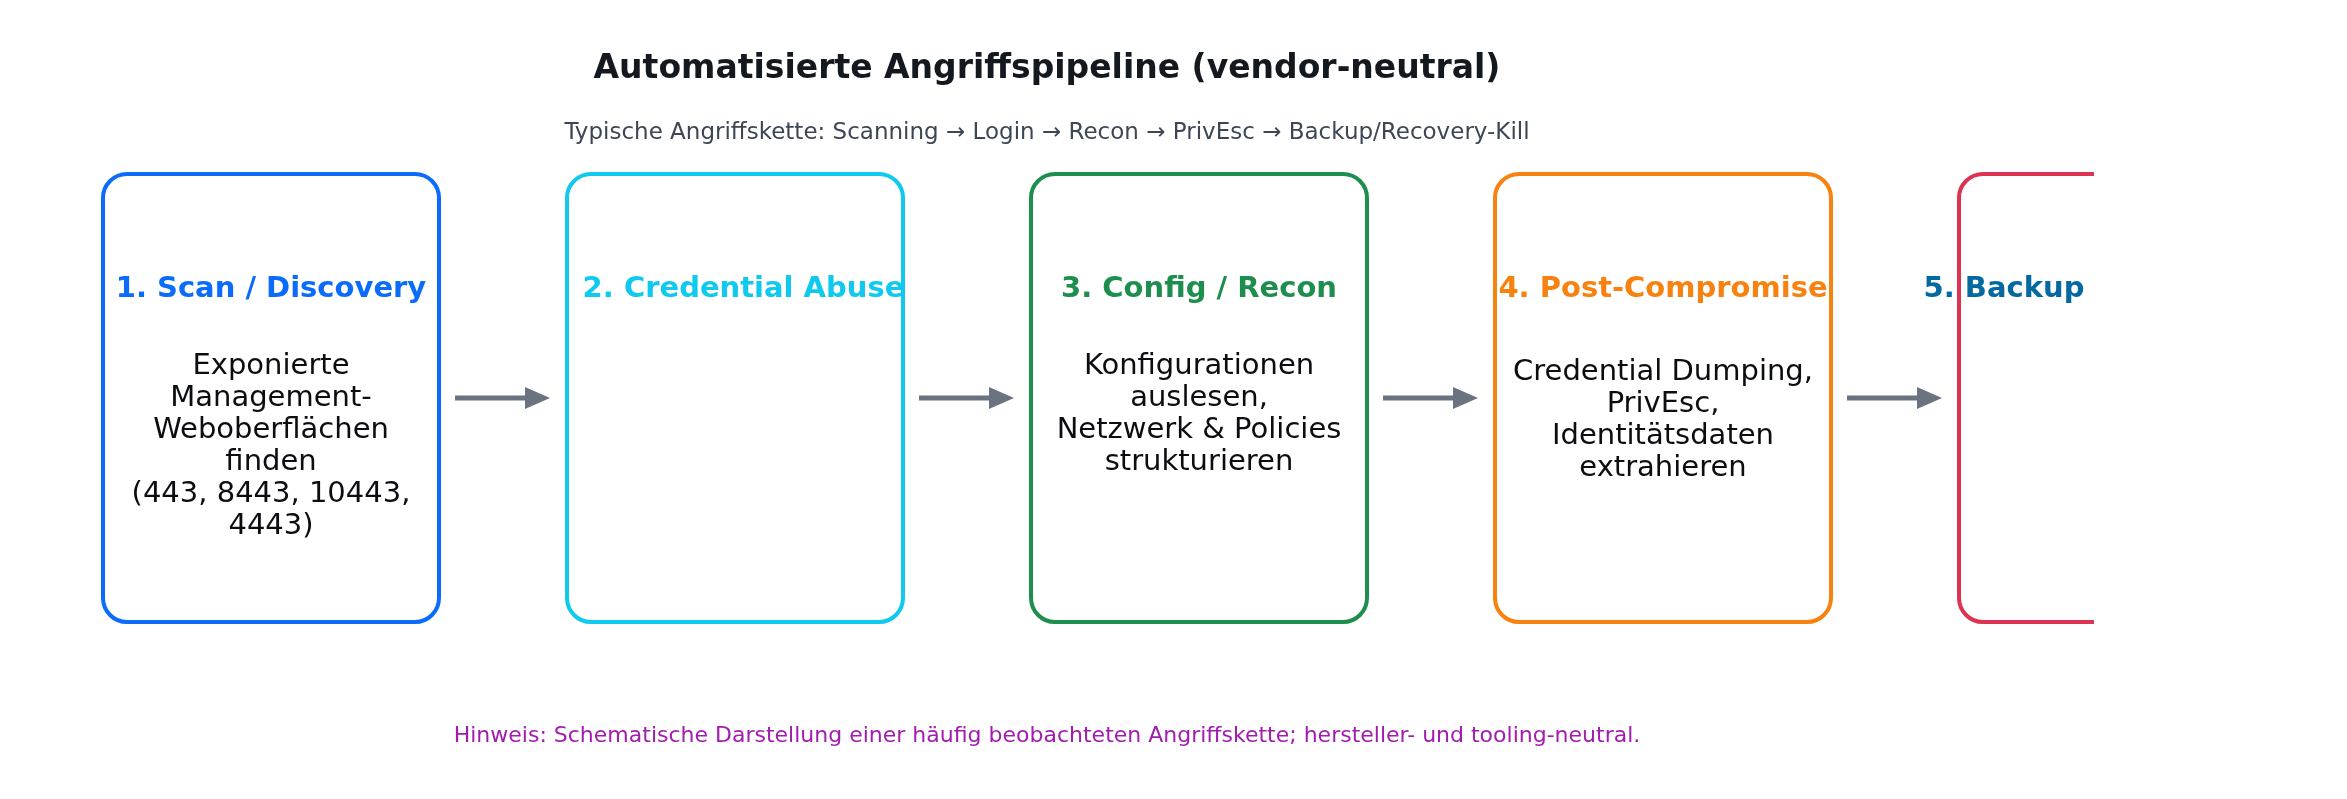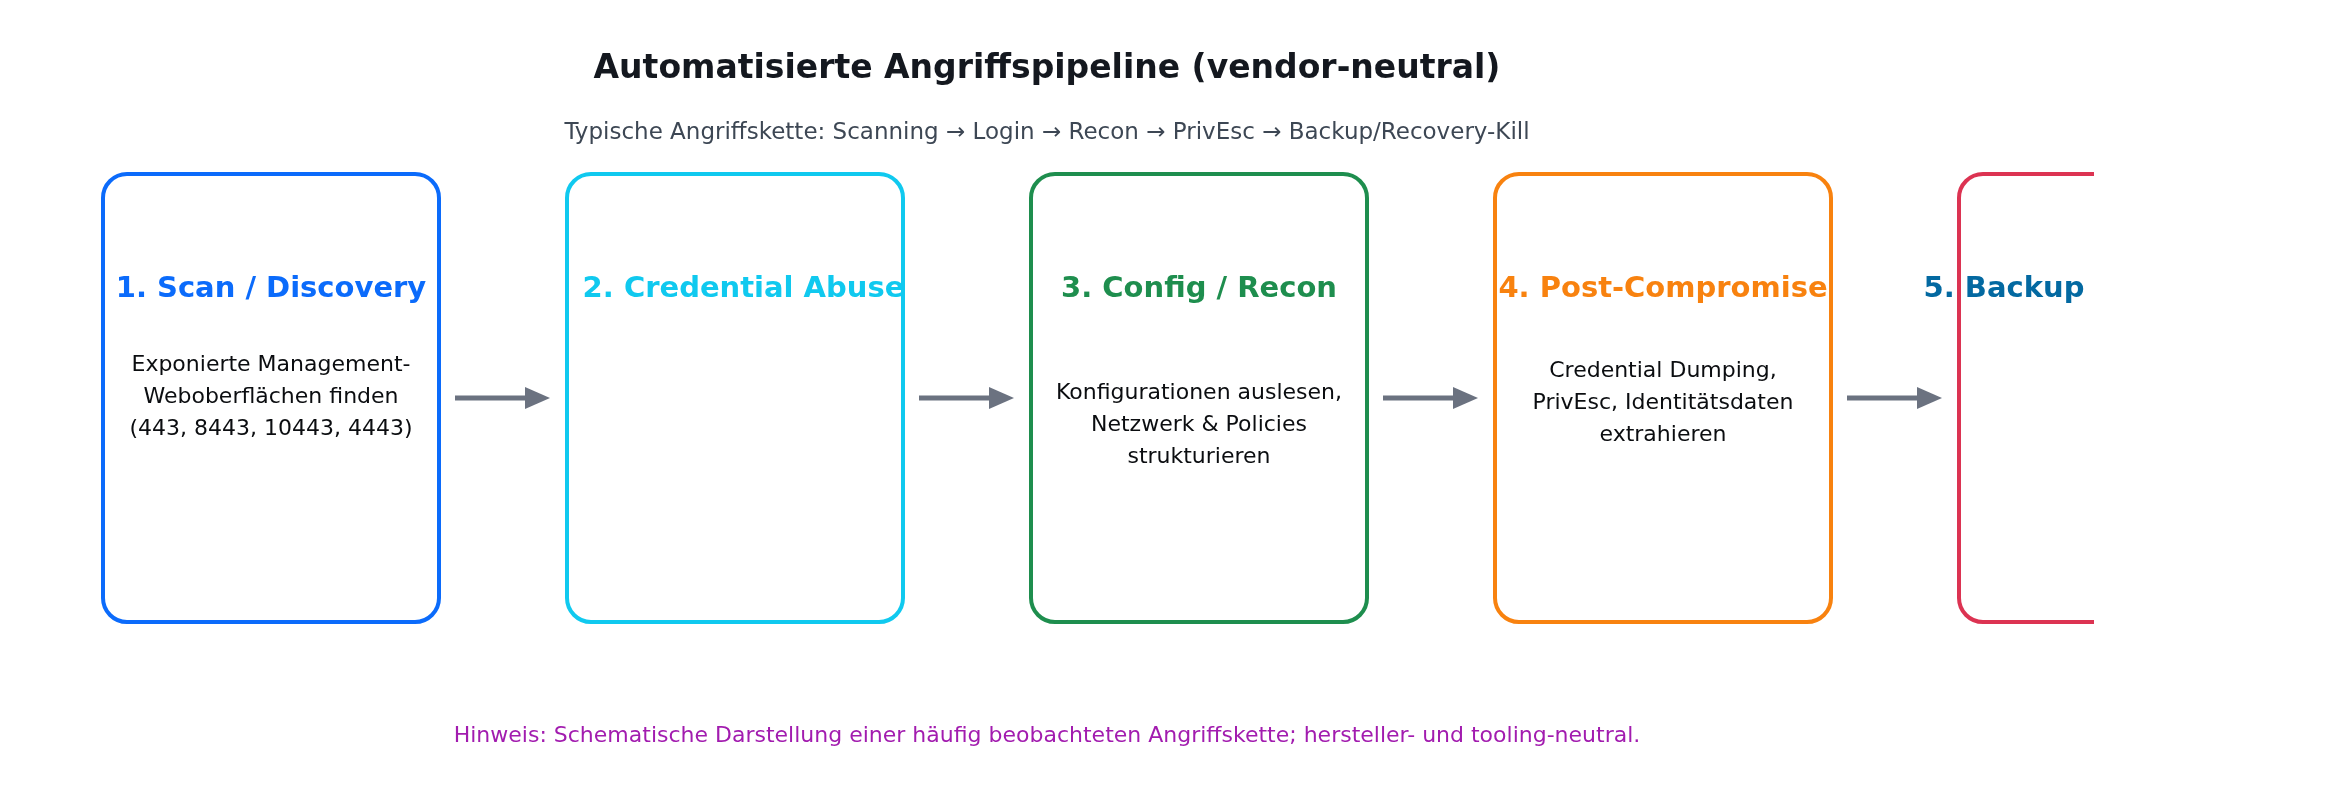--- a/index.html
+++ b/index.html
@@ -49,21 +49,21 @@
   .stage-title {
     margin-top: 93px;
     font-size: 29px;
     font-weight: bold;
     line-height: 36px;
     white-space: nowrap;
     text-align: center;
   }
   .stage-body {
     margin-top: 43px;
-    font-size: 22px;
+    font-size: 29px;
     line-height: 32px;
     color: #0b0d10;
     text-align: center;
     white-space: pre-line;
   }
   .flow-arrow {
     position: absolute;
     top: 378px;
     width: 100px;
     height: 40px;
@@ -117,21 +117,21 @@
     <div class="stage-title" style="color: rgb(16, 201, 239);">2. Credential Abuse</div>
   </div>
 
   <div class="flow-arrow arrow-1" style="color: rgb(107, 114, 128);">
     <svg width="100" height="40" viewBox="0 0 100 40">
       <line x1="2" y1="20" x2="72" y2="20" stroke="currentColor" stroke-width="5"></line>
       <polygon points="72,9 97,20 72,31" fill="currentColor"></polygon>
     </svg>
   </div>
 
-  <div class="stage-box stage-2" style="border-color: rgb(30, 142, 78); gap: 28px;">
+  <div class="stage-box stage-2" style="border-color: rgb(30, 142, 78);">
     <div class="stage-title" style="color: rgb(30, 142, 78);">3. Config / Recon</div>
     <div class="stage-body">Konfigurationen auslesen,
 Netzwerk &amp; Policies
 strukturieren</div>
   </div>
 
   <div class="flow-arrow arrow-2" style="color: rgb(107, 114, 128);">
     <svg width="100" height="40" viewBox="0 0 100 40">
       <line x1="2" y1="20" x2="72" y2="20" stroke="currentColor" stroke-width="5"></line>
       <polygon points="72,9 97,20 72,31" fill="currentColor"></polygon>

